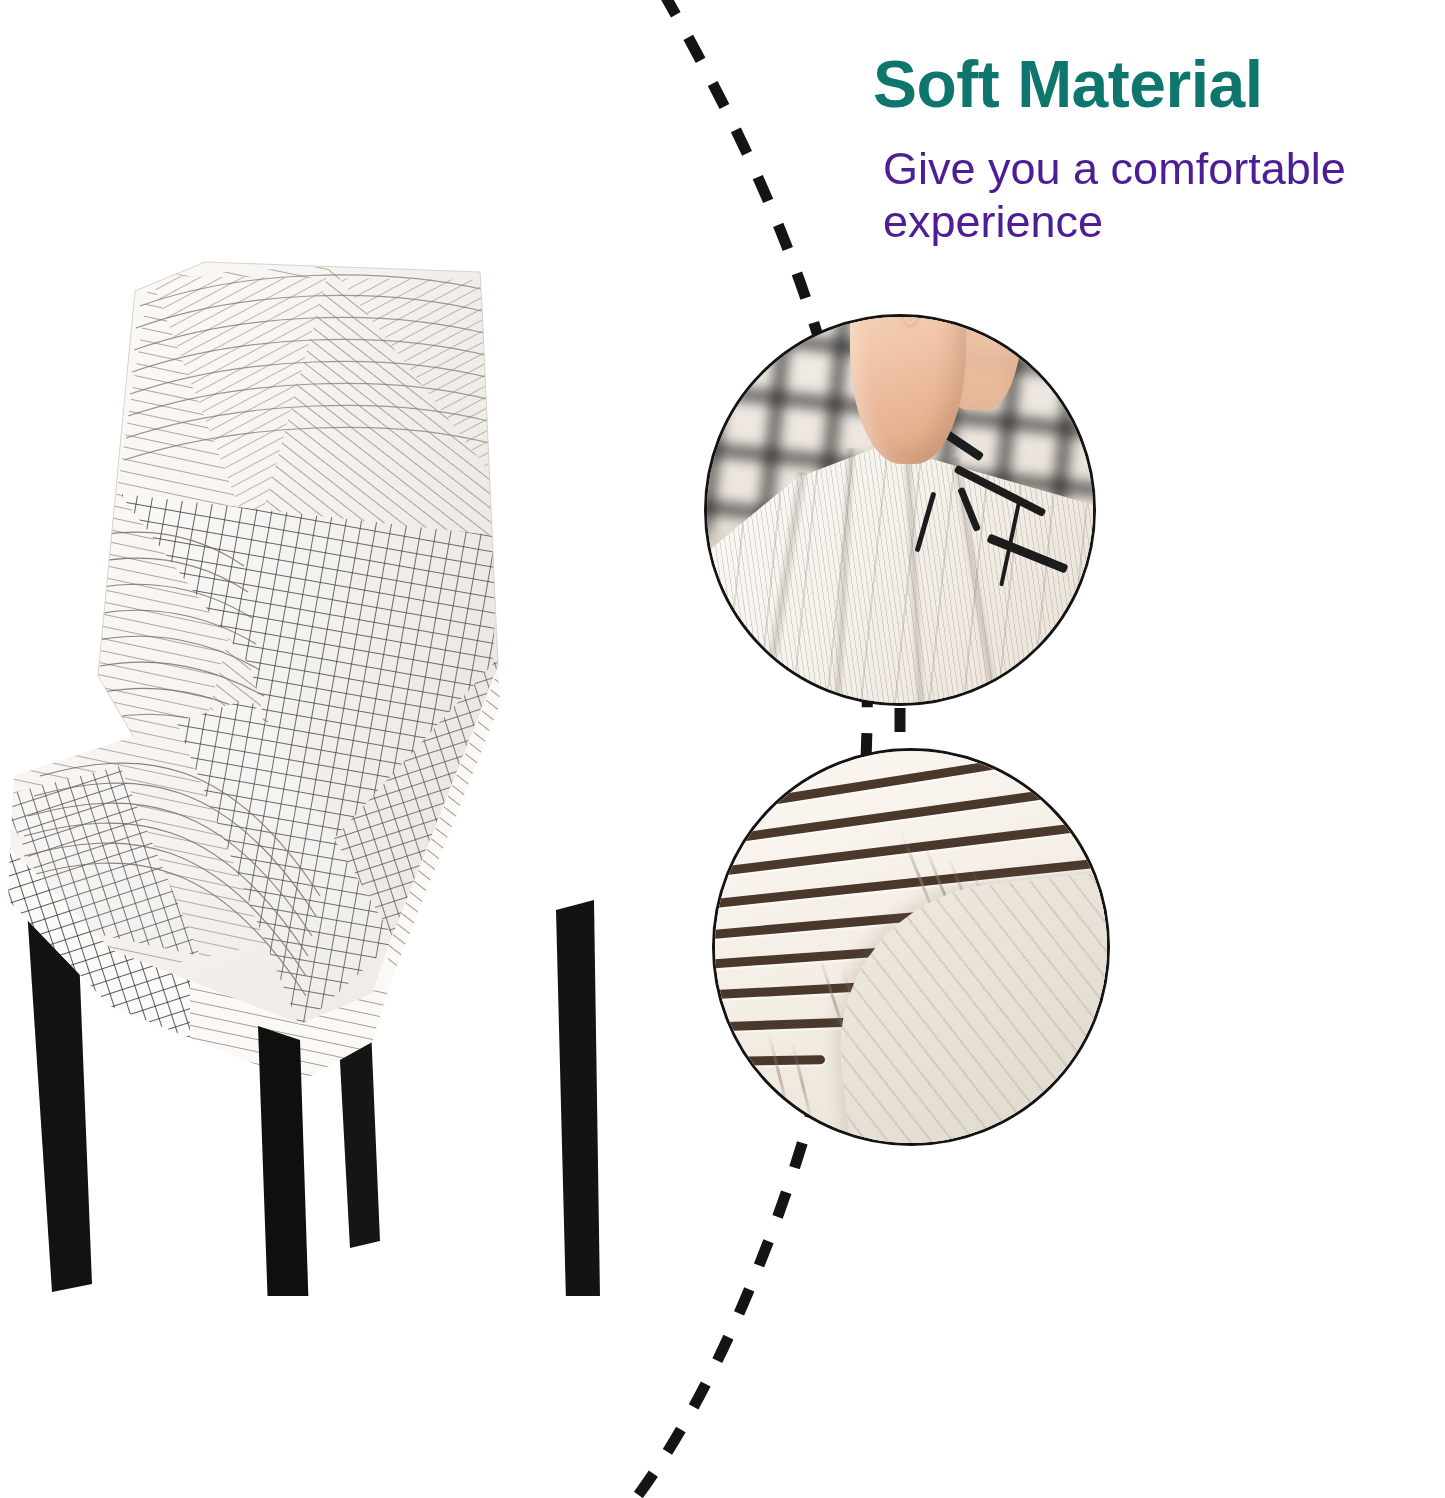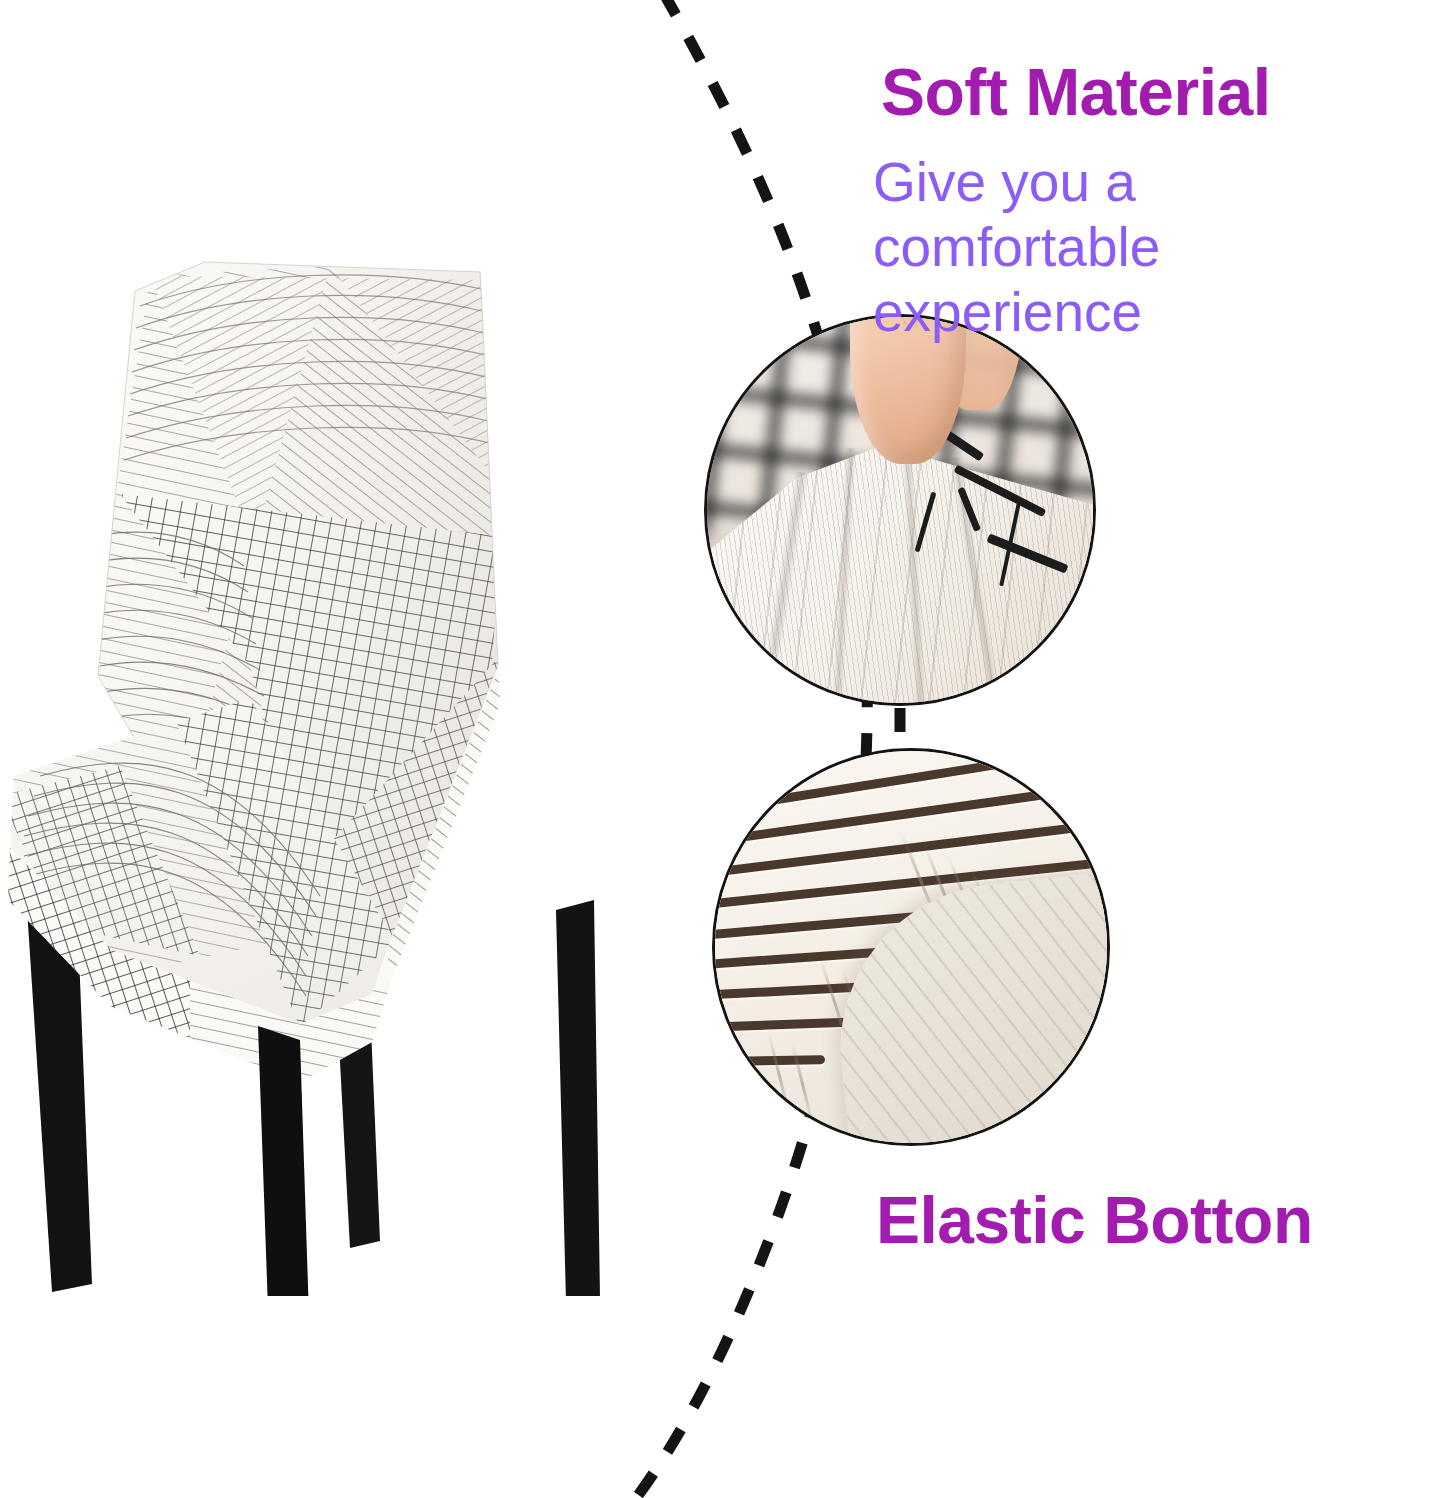--- a/index.html
+++ b/index.html
@@ -12,31 +12,31 @@
     position:relative;
   }
   .stage{position:absolute;inset:0;width:1445px;height:1498px;}
 
   
   .feature-block{position:absolute;}
   .feature-title{
     font-weight:bold;
     font-size:66px;
     line-height:1.06;
-    color:#a21caf;
+    color:#0f766e;
     letter-spacing:-0.5px;
-    margin:8px;
+    margin:0;
     white-space:nowrap;
   }
   .feature-desc{
     font-weight:normal;
-    font-size:55px;
+    font-size:45px;
     line-height:1.18;
-    color:#8b5cf6;
-    margin:0;
+    color:#4c1d95;
+    margin:10px;
   }
   #soft-block{left:873px;top:50px;}
   #soft-block .feature-desc{margin-top:22px;max-width:520px;}
   #elastic-block{left:868px;top:1178px;}
   #elastic-block .feature-desc{margin-top:28px;max-width:560px;}
 
   
   .callout-circle{
     position:absolute;
     border-radius:50%;
@@ -345,16 +345,15 @@
       <div class="underside"></div>
     </div>
   </div>
 
   <div id="soft-block" class="feature-block">
     <h2 class="feature-title">Soft Material</h2>
     <p class="feature-desc">Give you a comfortable experience</p>
   </div>
 
   <div id="elastic-block" class="feature-block">
-    <h2 class="feature-title">Elastic Botton</h2>
   </div>
 
 </div>
 
 </body></html>

